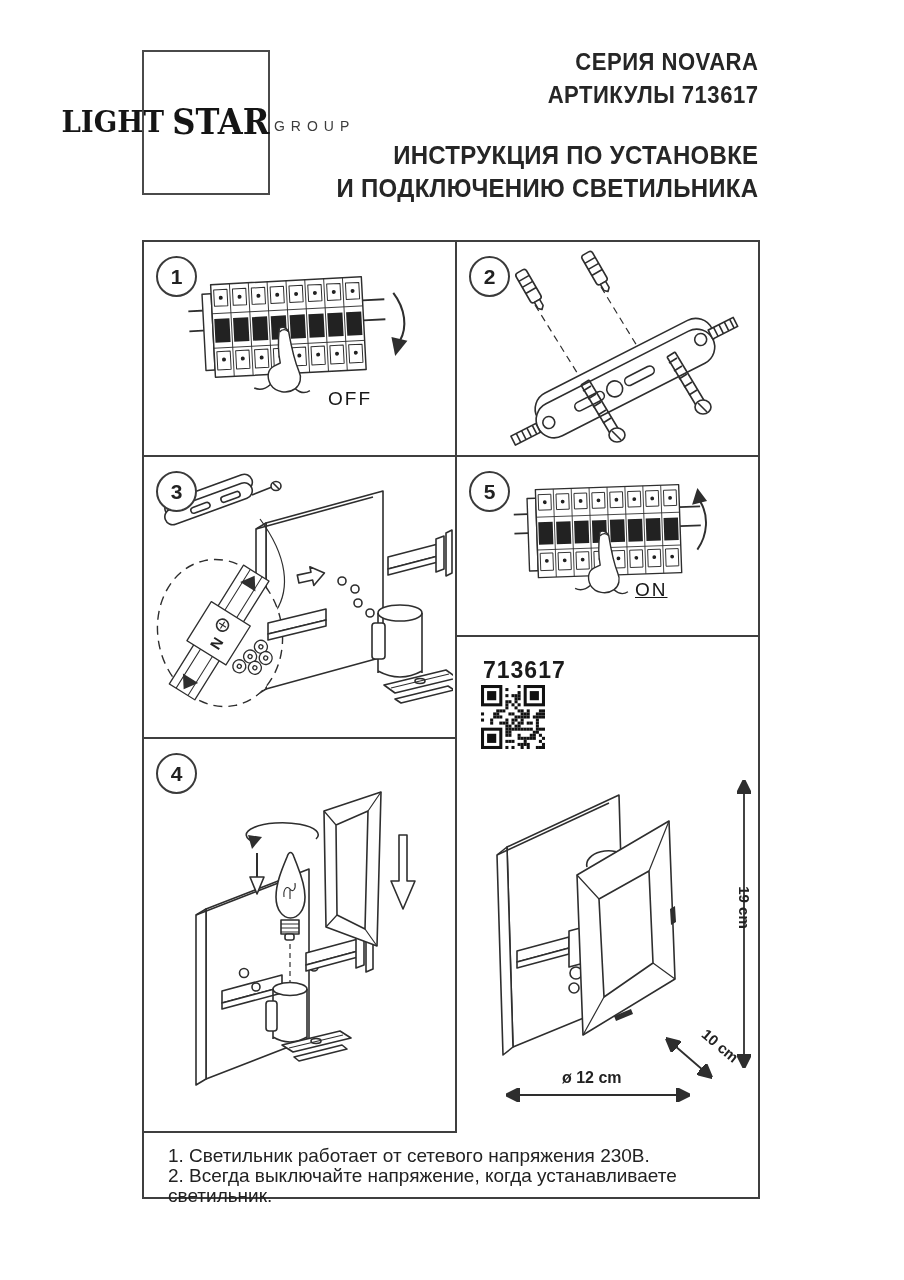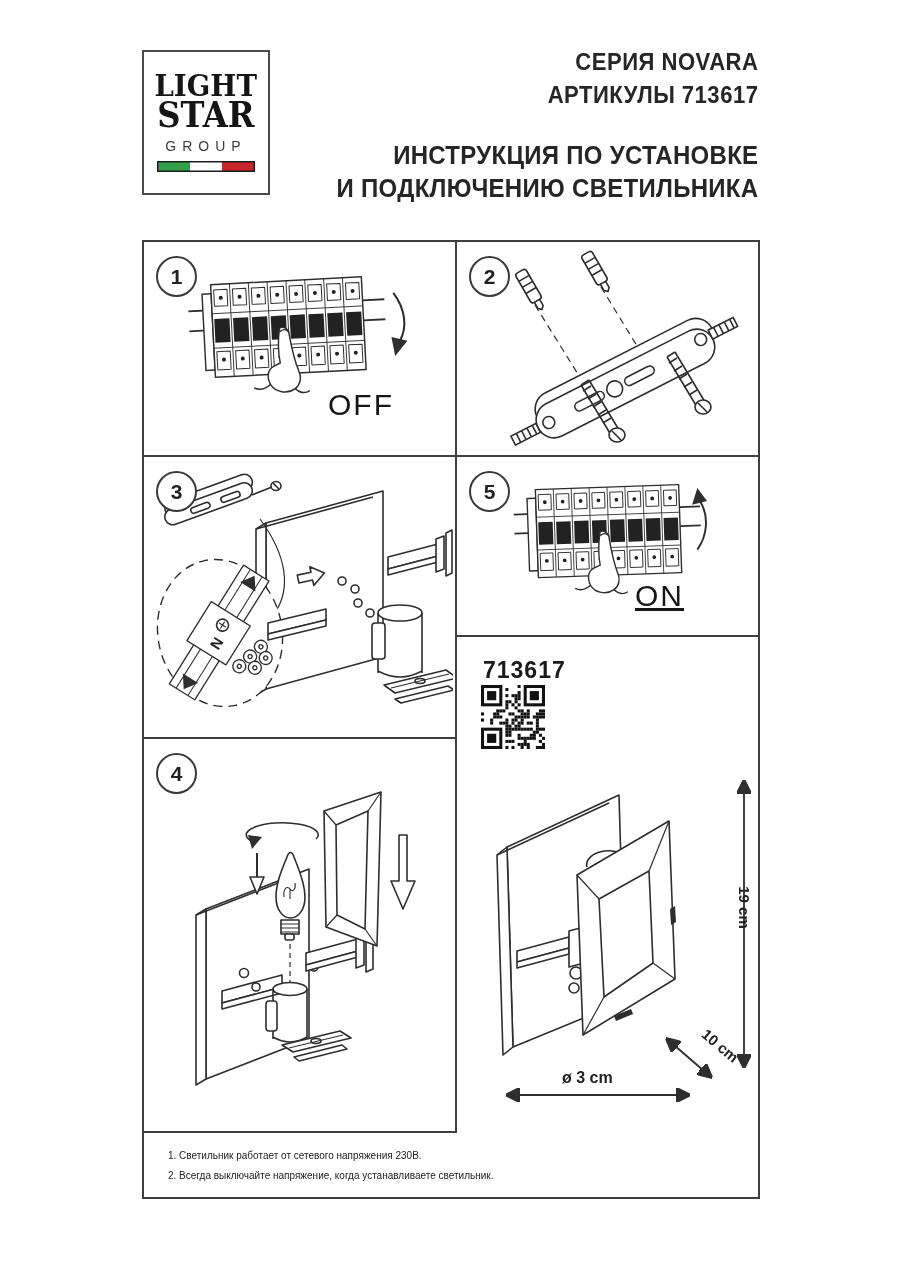--- a/index.html
+++ b/index.html
@@ -1,20 +1,20 @@
 <!DOCTYPE html>
 <html><head>
 <meta charset="utf-8">
 <style>
   html,body{margin:0;padding:0;background:#fff;}
   .page{position:relative;width:904px;height:1280px;background:#ffffff;overflow:hidden;
         font-family:"Liberation Sans",sans-serif;color:#1c1c1c;}
   
   .logo-box{position:absolute;left:142px;top:50px;width:124px;height:141px;
-            border:2px solid #4a4a4a;background:#fff;display:flex;flex-direction:column;
+            border:2px solid #4a4a4a;background:#fff;display:flex;
             align-items:center;justify-content:center;}
   .logo-w1{font-family:"DejaVu Serif",serif;font-weight:bold;font-size:30px;line-height:.88;
            letter-spacing:0;transform:scaleX(.92);color:#151515;}
   .logo-w2{font-family:"DejaVu Serif",serif;font-weight:bold;font-size:35px;line-height:.88;
            transform:scaleX(.92);color:#151515;}
   .logo-w3{font-size:14px;letter-spacing:6px;color:#3c3c3c;margin:7px 0 0 0;}
   .logo-flag{margin-top:7px;}
   
   .hdr{position:absolute;right:146px;top:46px;text-align:right;color:#262626;
        transform:scaleX(.96);transform-origin:100% 0;}
@@ -24,25 +24,25 @@
   
   .grid{position:absolute;left:142px;top:240px;width:618px;height:959px;
         border:2px solid #3f3f3f;box-sizing:border-box;background:#fff;}
   .line{position:absolute;background:#3f3f3f;}
   .panel{position:absolute;}
   .badge{position:absolute;left:12px;top:14px;width:37px;height:37px;border:2px solid #3a3a3a;
          border-radius:50%;display:flex;align-items:center;justify-content:center;
          font-size:21px;font-weight:bold;color:#222;background:#fff;z-index:3;}
   .draw{position:absolute;}
   .lbl{position:absolute;color:#111;}
-  .sw{font-size:30px;letter-spacing:2px;color:#161616;}
+  .sw{font-size:19px;letter-spacing:2px;color:#161616;}
   .art{font-size:23px;font-weight:bold;letter-spacing:1px;color:#1a1a1a;}
   .dim{font-size:15px;font-weight:bold;color:#222;white-space:nowrap;}
   .notes{position:absolute;left:0;top:891px;width:618px;height:66px;padding:13px 0 0 24px;
-         box-sizing:border-box;font-size:10px;line-height:20px;color:#222;}
+         box-sizing:border-box;font-size:19px;line-height:20px;color:#222;}
   svg{display:block;}
 </style>
 </head>
 <body>
 
 <div class="page">
 
   <div class="logo-box">
     <div class="logo-w1">LIGHT</div>
     <div class="logo-w2">STAR</div>
@@ -459,21 +459,21 @@
           <path stroke-width="1.2" d="M120,110 L142,134 M212,56 L192,106 M218,214 L196,198 M126,270 L147,232"></path>
           <polygon points="213,144 218,141 219,157 214,160" fill="#2e2e2e" stroke="none"></polygon>
           <polygon points="157,251 174,244 176,249 159,256" fill="#2e2e2e" stroke="none"></polygon>
         </g>
         <line x1="287" y1="16" x2="287" y2="302" stroke-width="1.8" marker-start="url(#arr)" marker-end="url(#arr)"></line>
         <line x1="210" y1="274" x2="254" y2="312" stroke-width="1.8" marker-start="url(#arr)" marker-end="url(#arr)"></line>
         <line x1="50" y1="330" x2="232" y2="330" stroke-width="1.8" marker-start="url(#arr)" marker-end="url(#arr)"></line>
       </svg>
       <div class="lbl dim" style="left:266px;top:262px;transform:rotate(90deg);">19 cm</div>
       <div class="lbl dim" style="left:242px;top:400px;transform:rotate(40deg);">10 cm</div>
-      <div class="lbl dim" style="left:105px;top:432px;font-size:16px;">ø 3 cm</div>
+      <div class="lbl dim" style="left:105px;top:432px;font-size:16px;">ø 12 cm</div>
     </div>
 
     <div class="notes">
       <div>1. Светильник работает от сетевого напряжения 230В.</div>
       <div>2. Всегда выключайте напряжение, когда устанавливаете светильник.</div>
     </div>
   </div>
 </div>
 
 </body></html>

